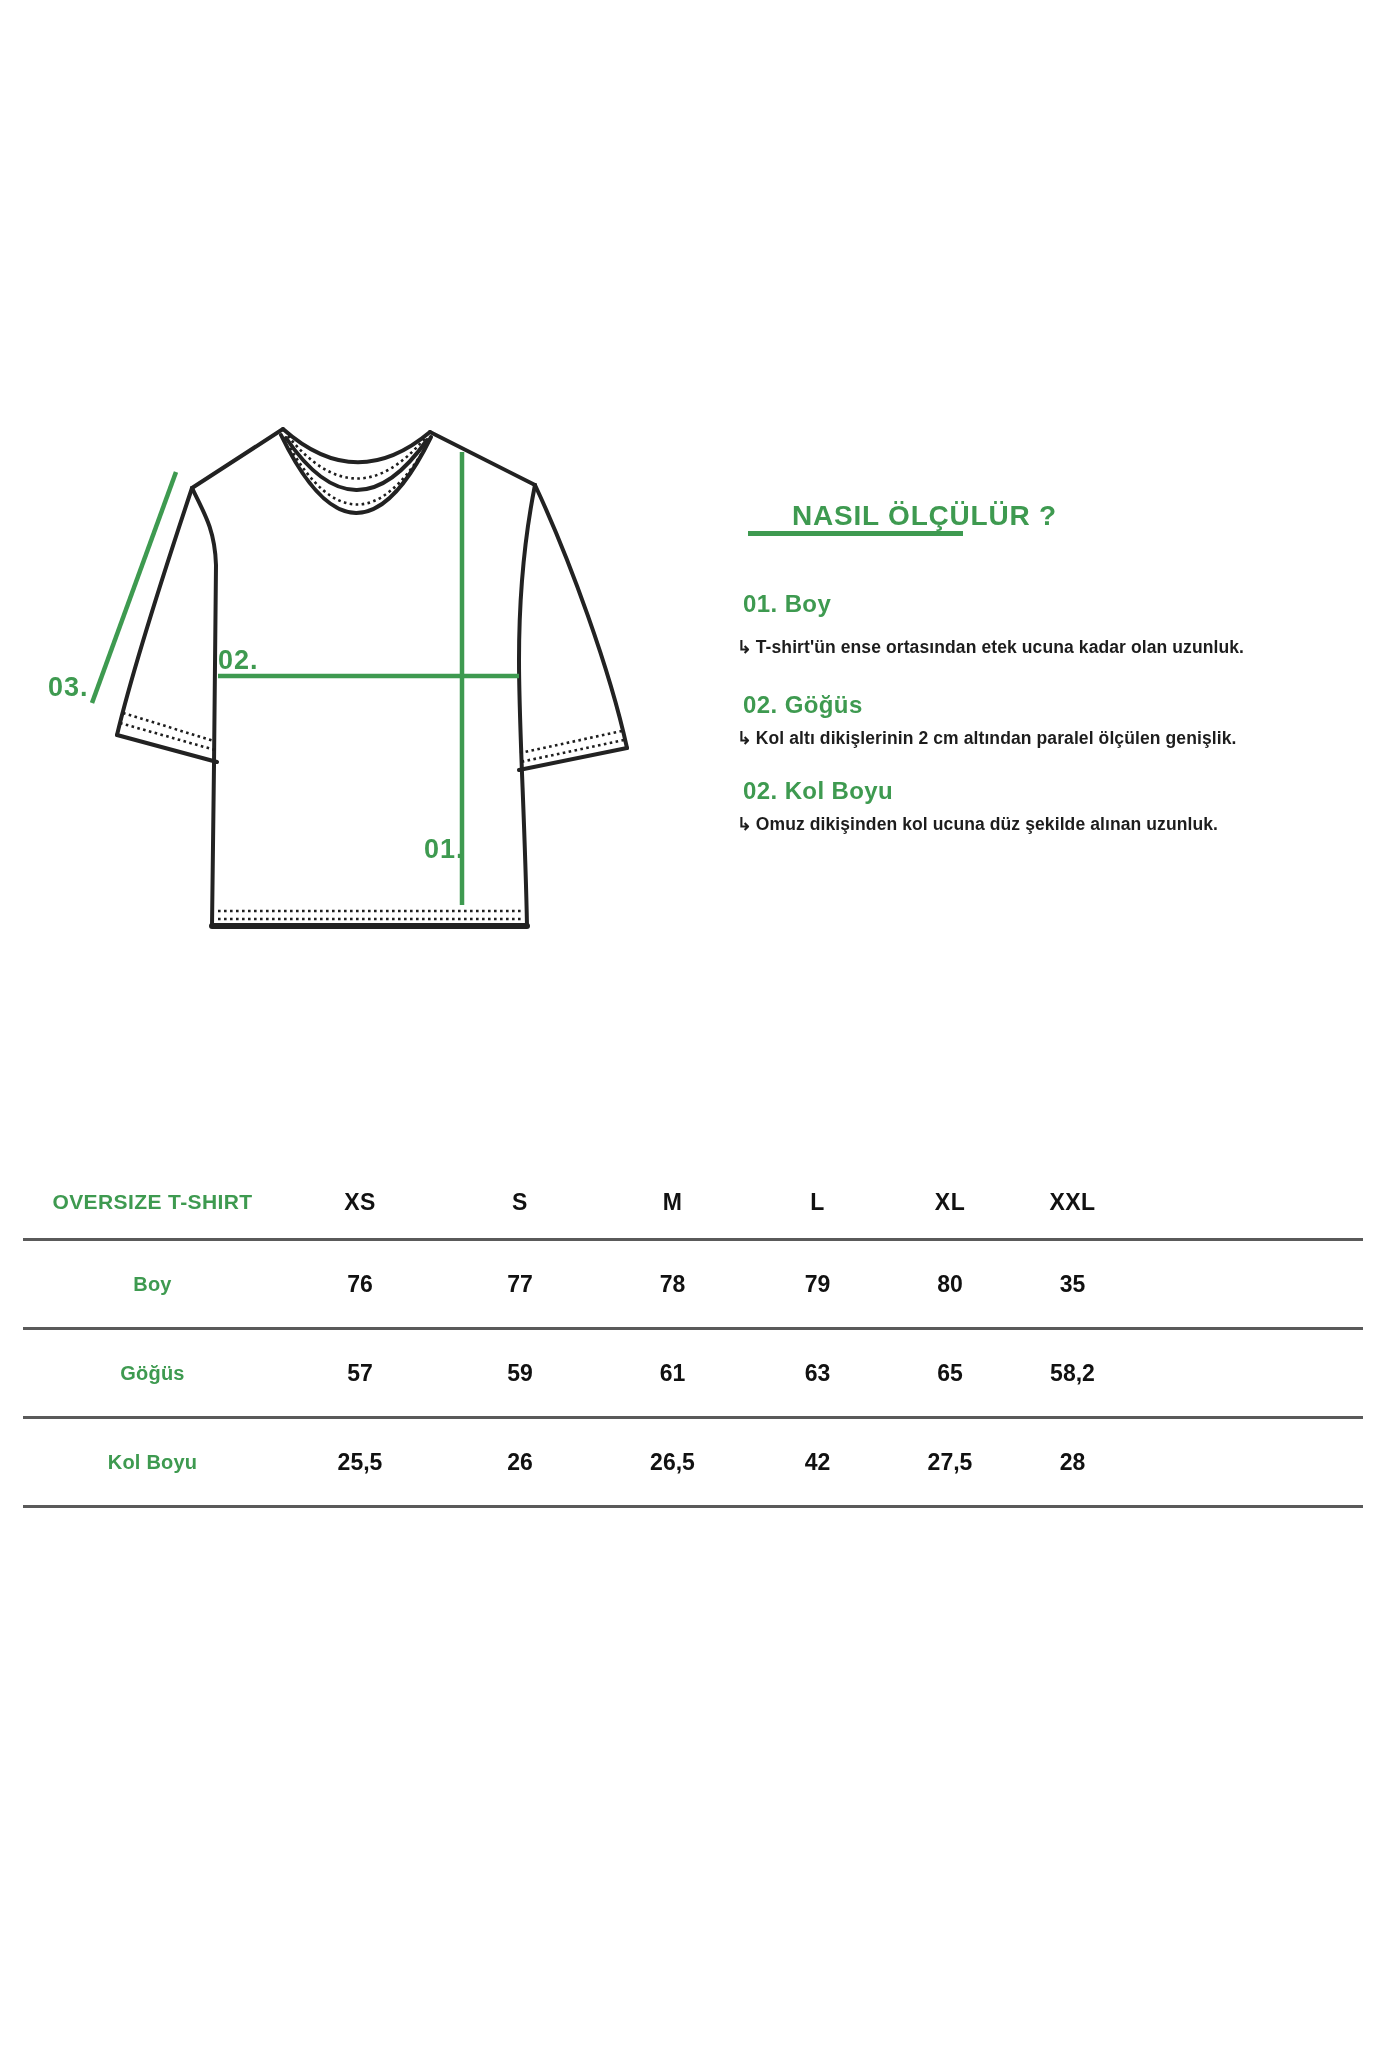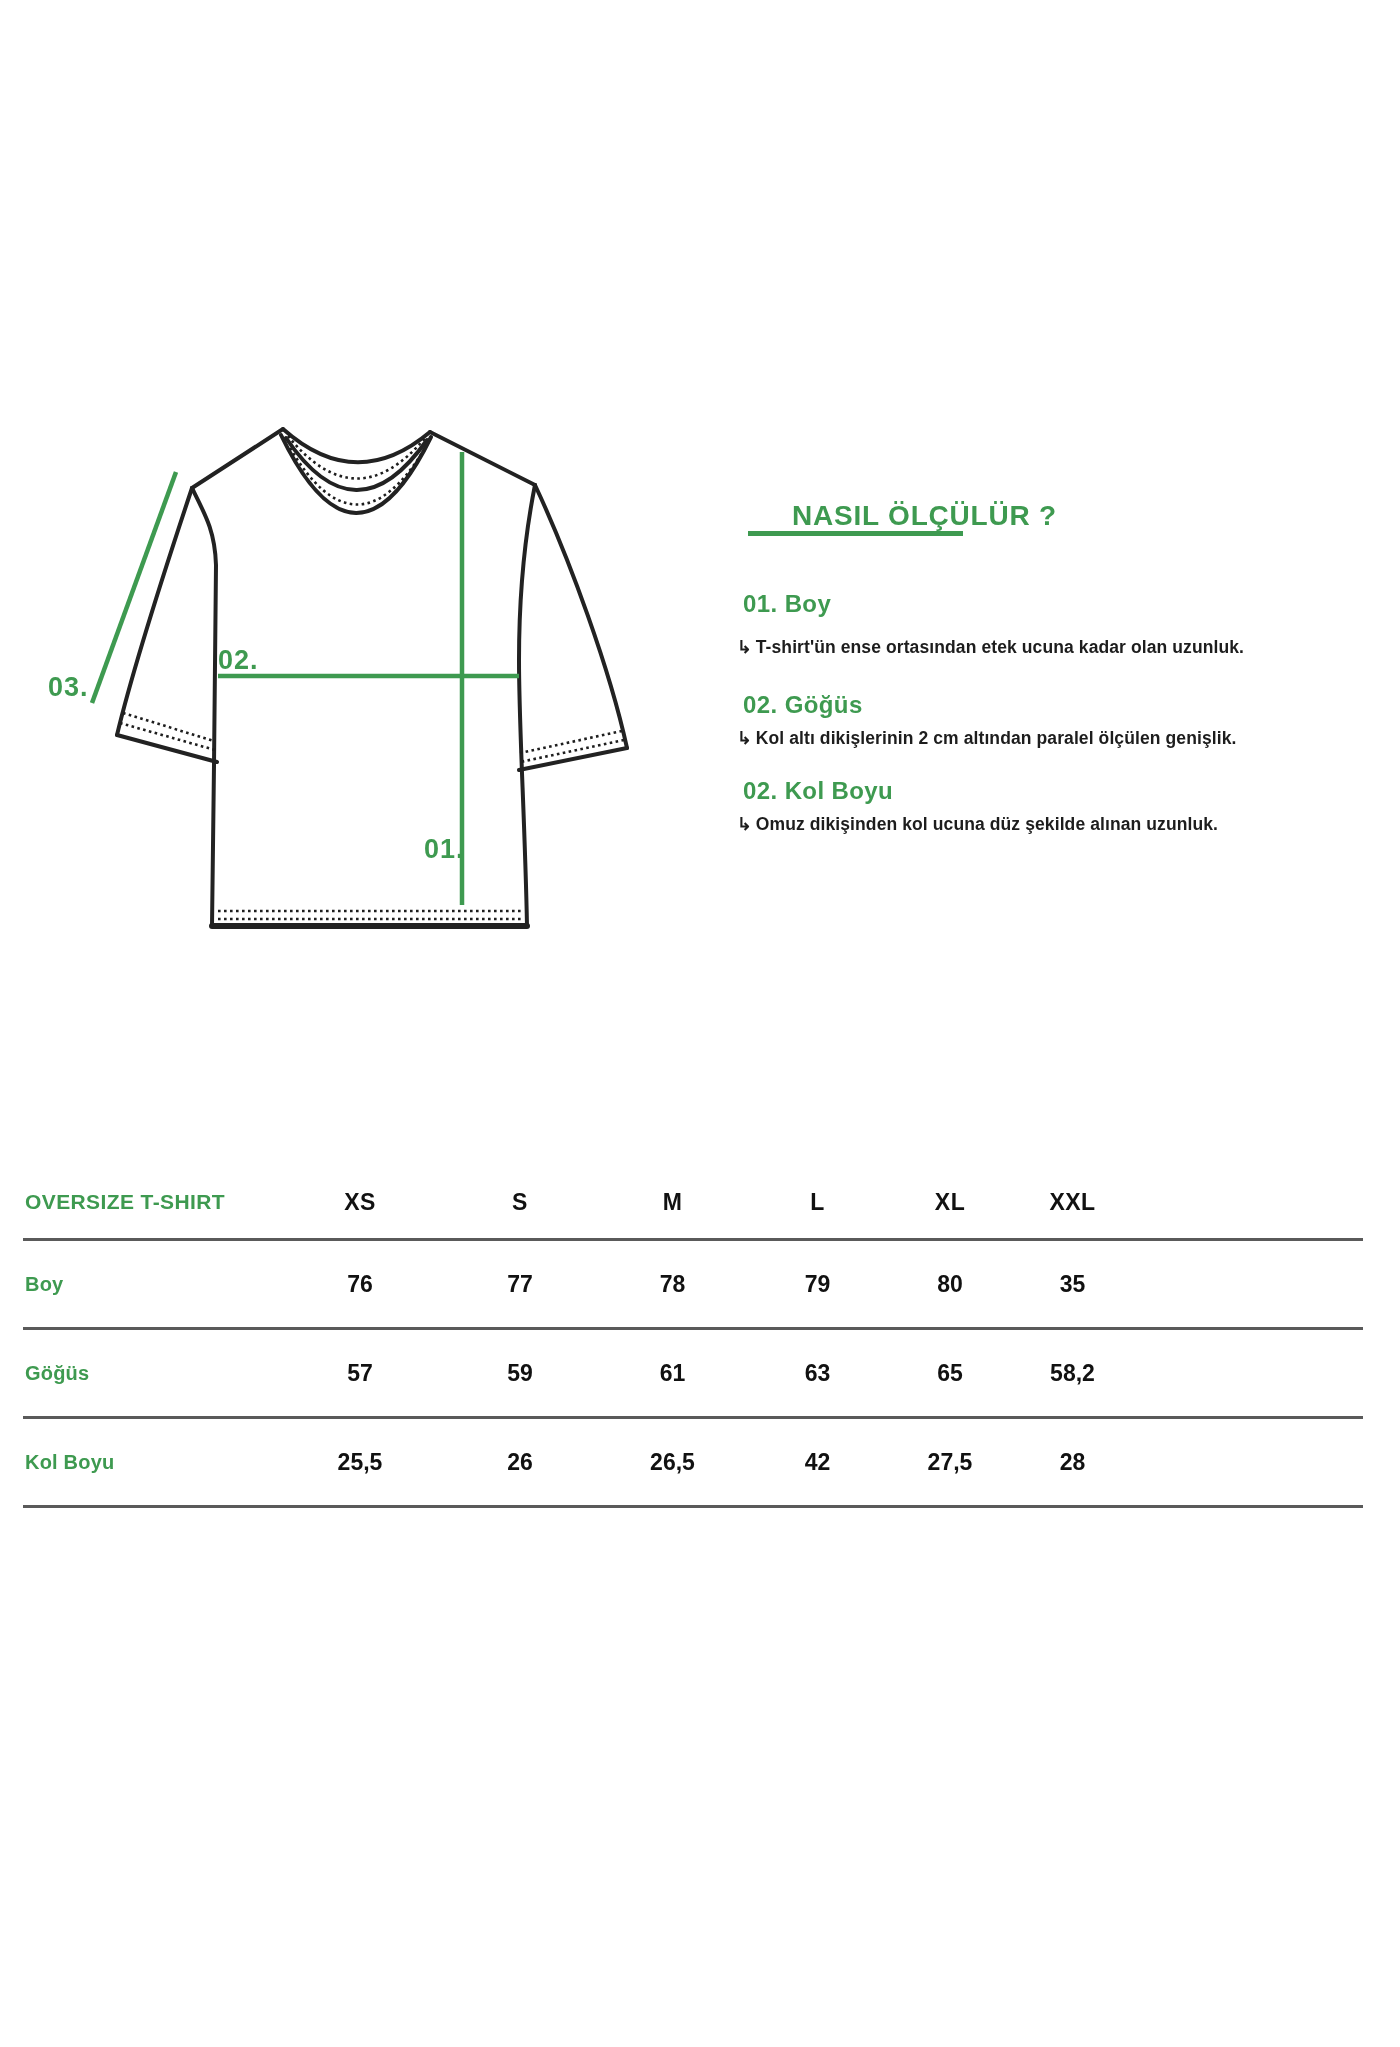--- a/index.html
+++ b/index.html
@@ -29,21 +29,21 @@
   #sec2-text{left:737px;top:728px;}
   #sec3-head{left:743px;top:777px;}
   #sec3-text{left:737px;top:814px;}
   
   #size-table{
     position:absolute;left:23px;top:1167px;width:1340px;
     border-collapse:collapse;table-layout:fixed;
   }
   #size-table tr{border-bottom:3px solid #5a5a5a;}
   #size-table td,#size-table th{padding:0;vertical-align:middle;text-align:center;}
-  #size-table .c-label{text-align:left;padding-left:2px;}
+  #size-table .c-label{text-align:center;padding-left:2px;}
   #size-table tr.head-row{height:72px;}
   #size-table tr.data-row{height:89px;}
   #size-table tr.data-row td{padding-top:2px;}
   .product-name{font-size:21px;font-weight:700;color:var(--green);letter-spacing:0.4px;white-space:nowrap;}
   .size-head{font-size:23px;font-weight:700;color:#111;letter-spacing:0.5px;}
   .row-label{font-size:20px;font-weight:700;color:var(--green);letter-spacing:0.2px;}
   .cell-val{font-size:23px;font-weight:700;color:#111;}
   :root{--green:#3E9A50;}
 </style>
 </head>

